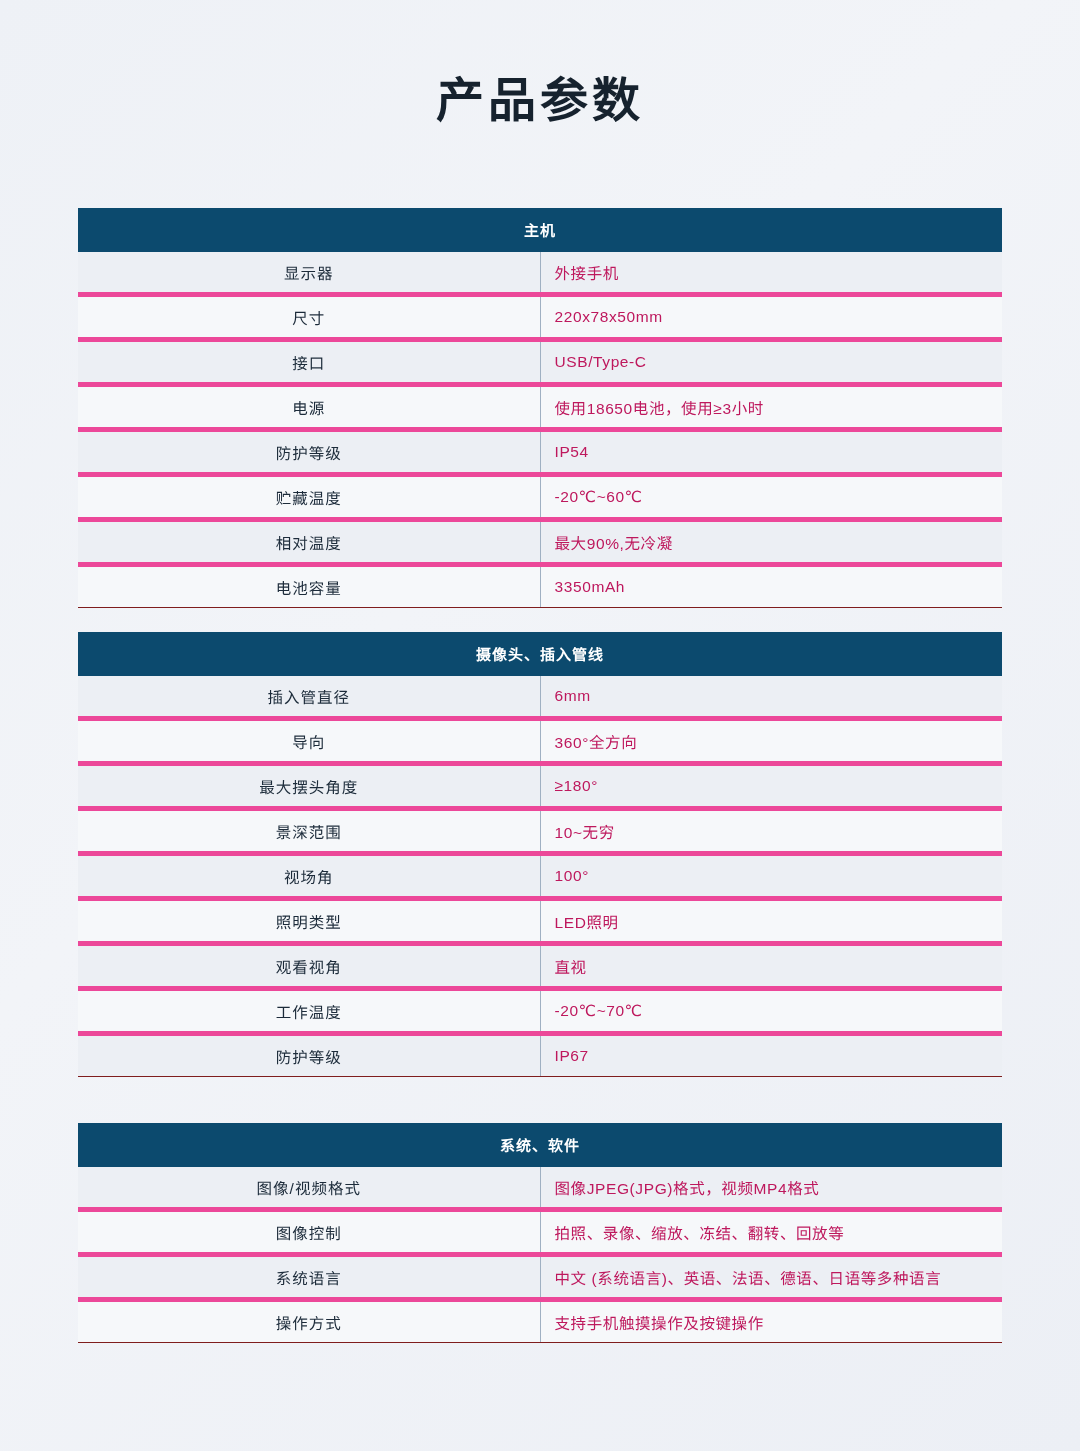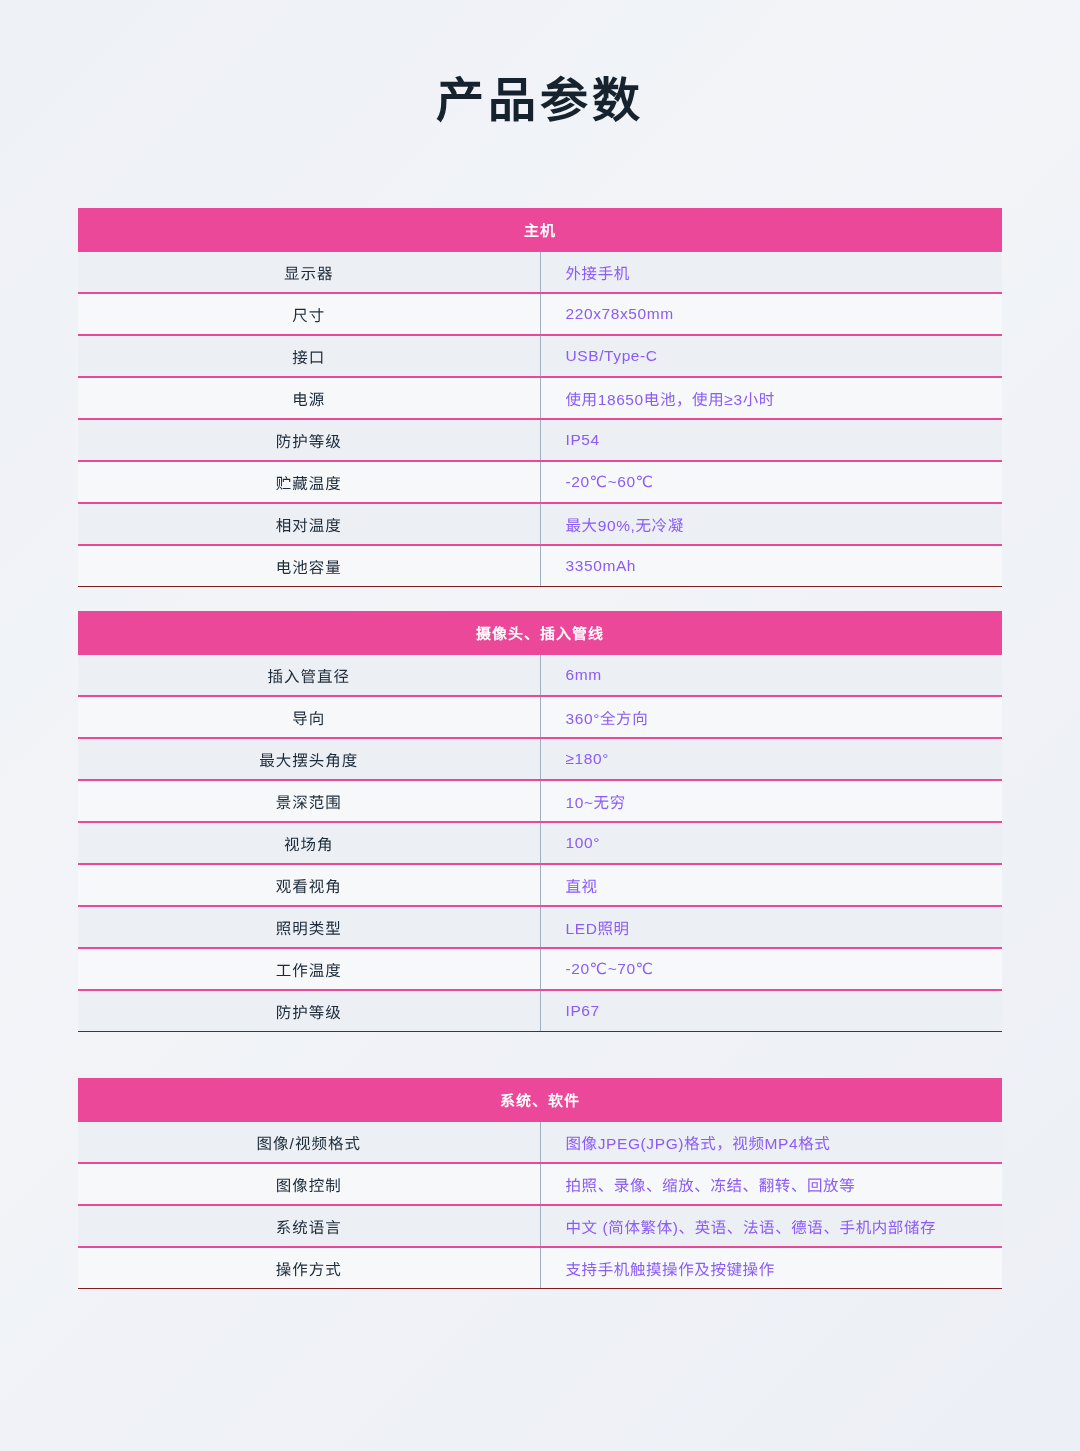--- a/index.html
+++ b/index.html
@@ -39,49 +39,49 @@
     margin-top: 0;
   }
   .table-block {
     margin-top: 0;
   }
   .table-block.first { margin-top: 78px; }
   .table-block.second { margin-top: 24px; }
   .table-block.third { margin-top: 46px; }
 
   .spec-table .section-head th {
-    background: #ec4899;
+    background: #0c4a6e;
     color: #ffffff;
     font-size: 15px;
     font-weight: bold;
     letter-spacing: 1px;
     text-align: center;
     padding: 11px 0 12px 0;
     border: none;
   }
   .spec-table td {
     font-size: 15.5px;
-    border-bottom: 2px solid #ec4899;
+    border-bottom: 5px solid #ec4899;
     height: 38px;
     vertical-align: middle;
   }
   .spec-table tbody tr:nth-child(odd) td { background: #eceff4; }
   .spec-table tbody tr:nth-child(even) td { background: #f6f8fa; }
 
   .spec-table td.label {
     width: 212px;
     text-align: center;
     color: #1c2b3a;
     letter-spacing: 1px;
     border-right: 1px solid #9fb0c2;
     padding: 0 6px;
   }
   .spec-table td.value {
-    padding-left: 25px;
-    color: #8b5cf6;
+    padding-left: 14px;
+    color: #be185d;
     letter-spacing: 0.6px;
   }
   .spec-table tbody tr:last-child td {
     border-bottom: 1px solid #7f1d1d;
   }
 </style>
 </head>
 <body>
 
 <div class="page">
@@ -154,26 +154,26 @@
         </tr>
         <tr>
           <td class="label">景深范围</td>
           <td class="value">10~无穷</td>
         </tr>
         <tr>
           <td class="label">视场角</td>
           <td class="value">100°</td>
         </tr>
         <tr>
+          <td class="label">照明类型</td>
+          <td class="value">LED照明</td>
+        </tr>
+        <tr>
           <td class="label">观看视角</td>
           <td class="value">直视</td>
-        </tr>
-        <tr>
-          <td class="label">照明类型</td>
-          <td class="value">LED照明</td>
         </tr>
         <tr>
           <td class="label">工作温度</td>
           <td class="value">-20℃~70℃</td>
         </tr>
         <tr>
           <td class="label">防护等级</td>
           <td class="value">IP67</td>
         </tr>
       </tbody>
@@ -191,21 +191,21 @@
         <tr>
           <td class="label">图像/视频格式</td>
           <td class="value">图像JPEG(JPG)格式，视频MP4格式</td>
         </tr>
         <tr>
           <td class="label">图像控制</td>
           <td class="value">拍照、录像、缩放、冻结、翻转、回放等</td>
         </tr>
         <tr>
           <td class="label">系统语言</td>
-          <td class="value">中文 (简体繁体)、英语、法语、德语、手机内部储存</td>
+          <td class="value">中文 (系统语言)、英语、法语、德语、日语等多种语言</td>
         </tr>
         <tr>
           <td class="label">操作方式</td>
           <td class="value">支持手机触摸操作及按键操作</td>
         </tr>
       </tbody>
     </table>
   </div>
 
 </div>

